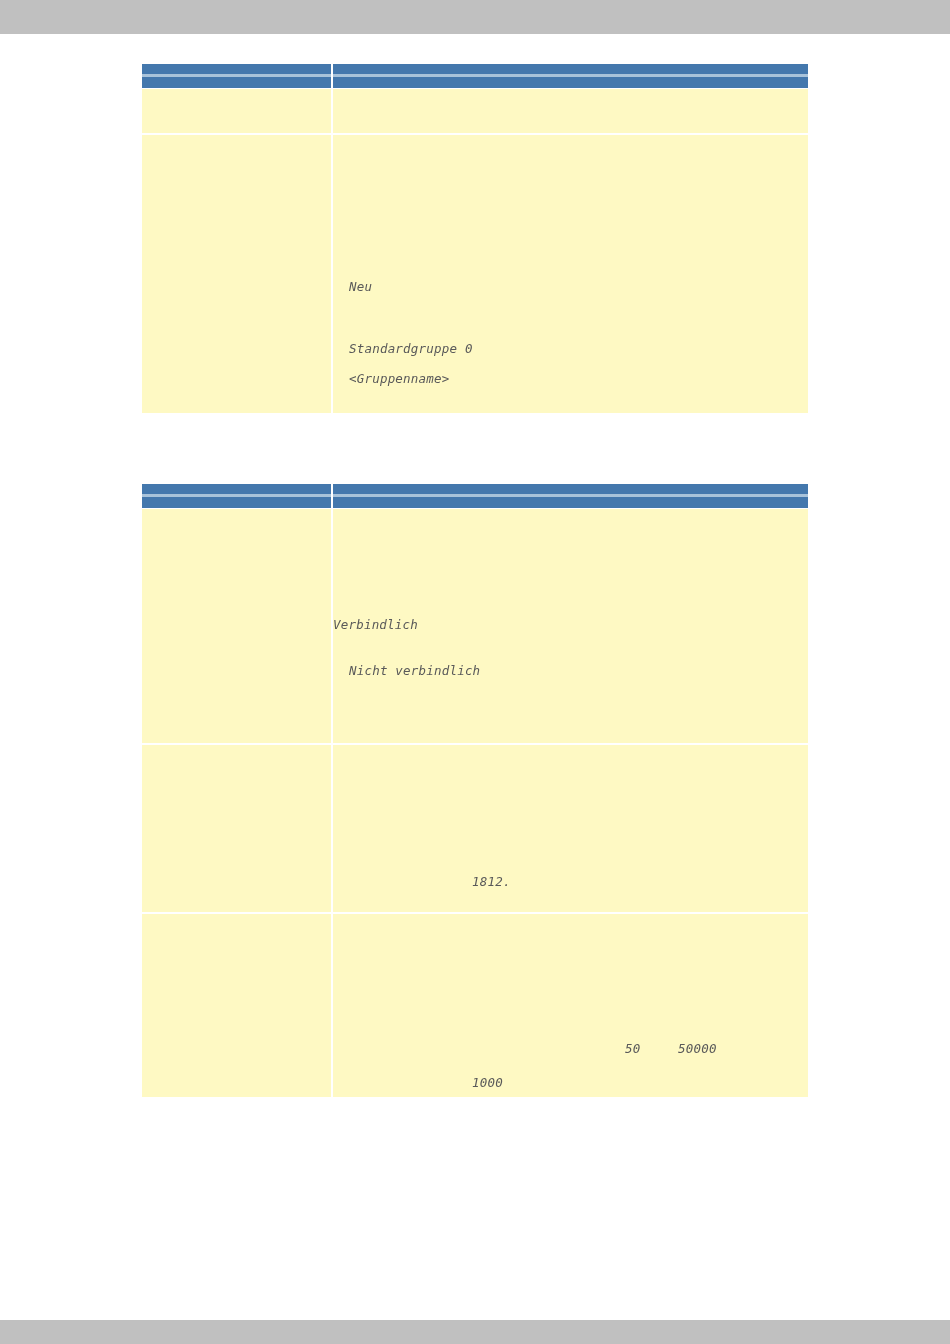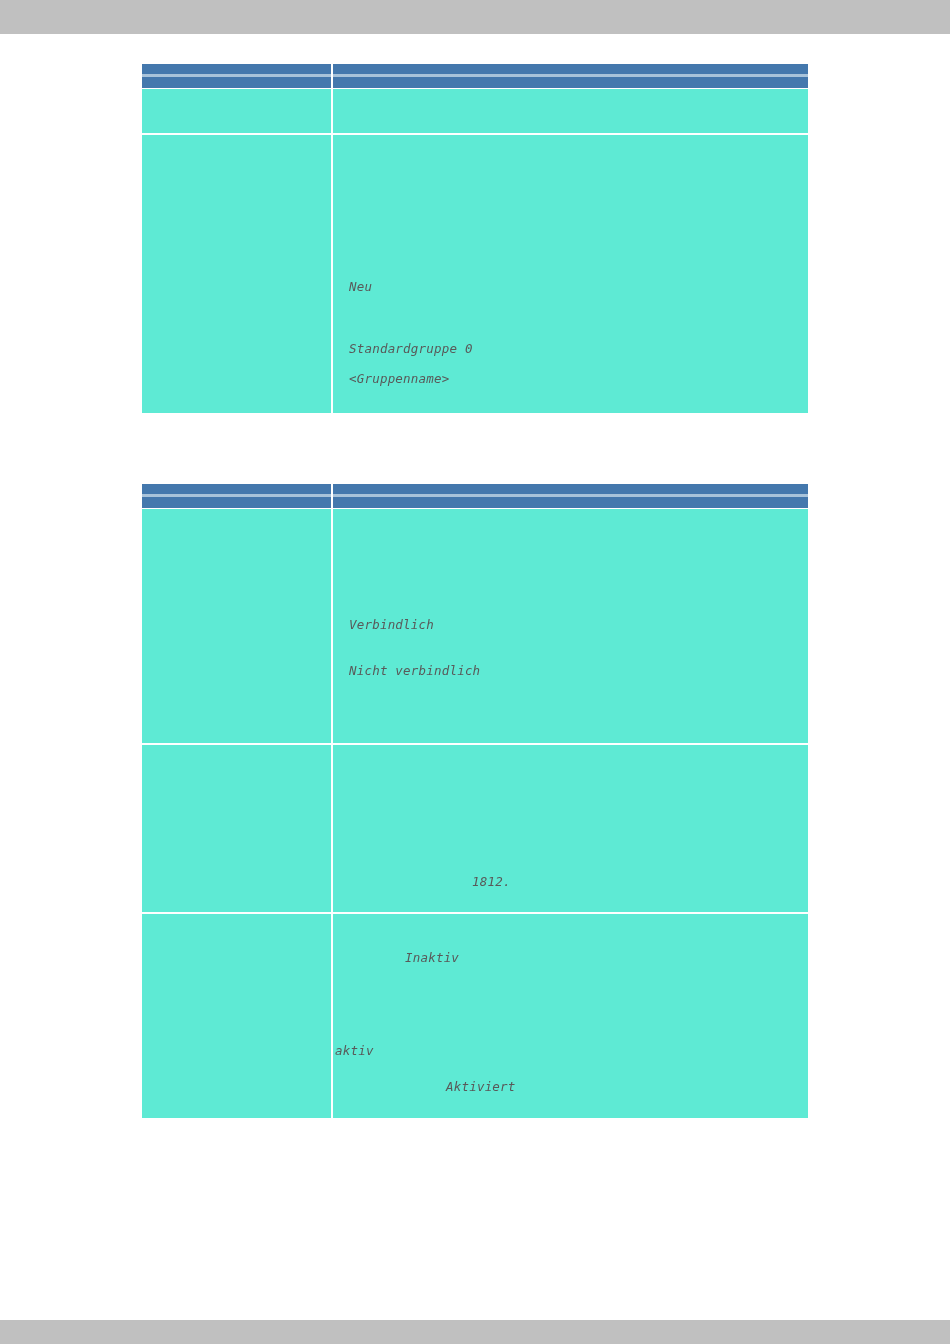--- a/index.html
+++ b/index.html
@@ -56,21 +56,21 @@
     width: 475px;
   }
   .doc-table .thead-row th .header-cap {
     display: block;
     height: 3px;
     background: #a8c3da;
     margin-bottom: 2px;
   }
 
   .doc-table tbody td {
-    background: #5eead4;
+    background: #fef9c3;
     vertical-align: top;
     padding: 0;
     border: 0;
     border-bottom: 2px solid #ffffff;
   }
   .doc-table tbody tr:last-child td {
     border-bottom: 0;
   }
   .doc-table tbody td.col-key {
     width: 189px;
@@ -149,39 +149,39 @@
           <span class="header-cap"></span>
           <span></span>
         </th>
       </tr>
     </thead>
     <tbody>
         <tr>
           <td class="col-key" style="height: 234px;"></td>
           <td class="col-val" style="height: 234px;">
             <div class="cell-inner" style="height: 234px;">
-              <span class="mono-line" style="left: 16px; top: 108px;">Verbindlich</span>
+              <span class="mono-line" style="left: 0; top: 108px;">Verbindlich</span>
               <span class="mono-line" style="left: 16px; top: 154px; text-align: right;">Nicht verbindlich</span>
             </div>
           </td>
         </tr>
         <tr>
           <td class="col-key" style="height: 167px;"></td>
           <td class="col-val" style="height: 167px;">
             <div class="cell-inner" style="height: 155px;">
               <span class="mono-line" style="left: 139px; top: 129px;">1812.</span>
             </div>
           </td>
         </tr>
         <tr>
-          <td class="col-key" style="height: 204px;"></td>
-          <td class="col-val" style="height: 204px;">
-            <div class="cell-inner" style="height: 204px;">
-              <span class="mono-line" style="left: 72px; top: 36px;">Inaktiv</span>
-              <span class="mono-line" style="left: 2px; top: 129px;">aktiv</span>
-              <span class="mono-line" style="left: 113px; top: 165px;">Aktiviert</span>
+          <td class="col-key" style="height: 183px;"></td>
+          <td class="col-val" style="height: 183px;">
+            <div class="cell-inner" style="height: 183px;">
+              <span class="mono-line" style="left: 292px; top: 127px;">50</span>
+              <span class="mono-line" style="left: 345px; top: 127px;">50000</span>
+              <span class="mono-line" style="left: 139px; top: 161px;">1000</span>
             </div>
           </td>
         </tr>
       </tbody>
   </table>
 
 </div>
 
 </body></html>

